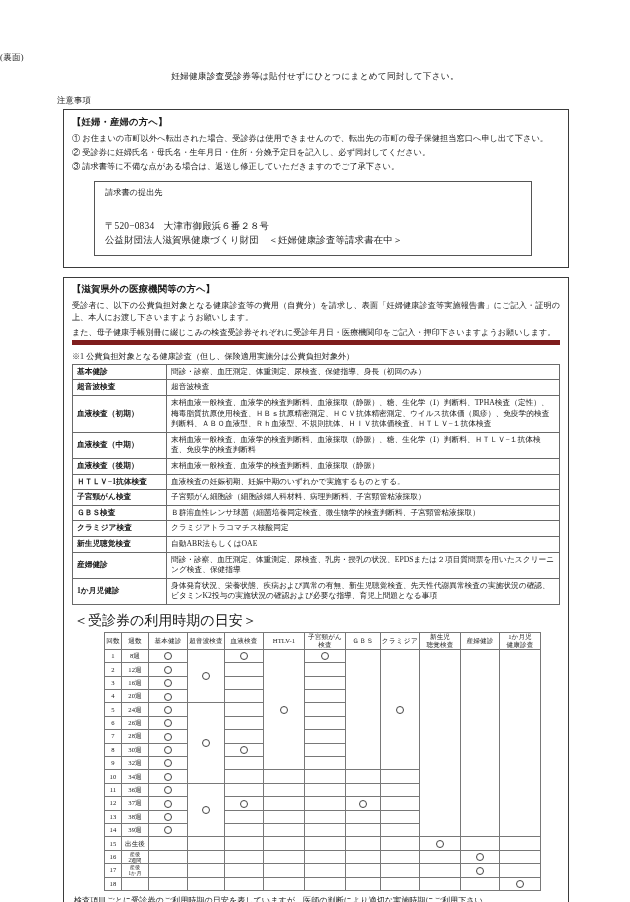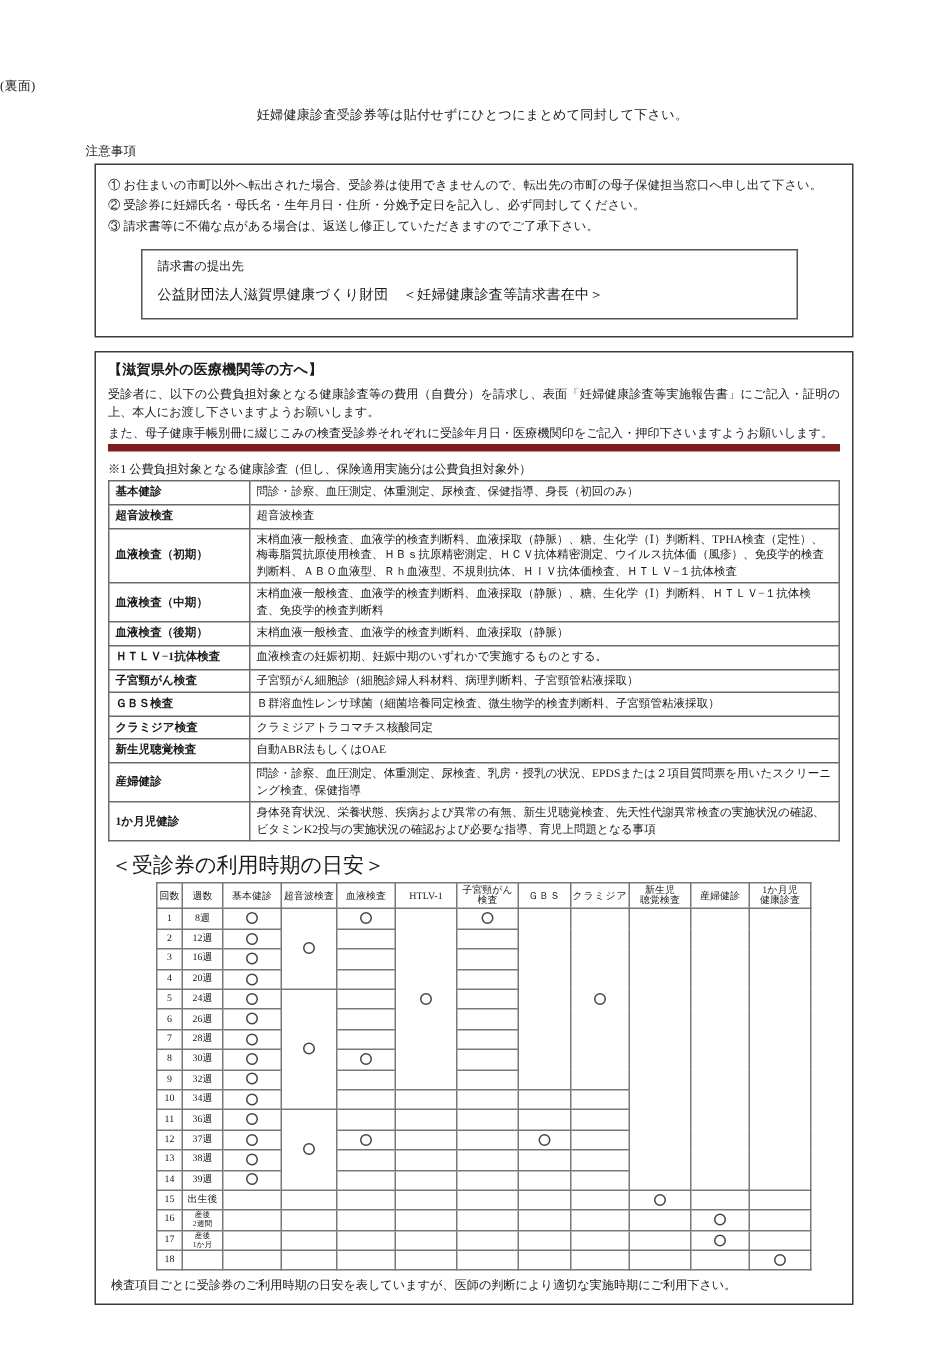--- a/index.html
+++ b/index.html
@@ -55,21 +55,21 @@
     letter-spacing:.05px;
     margin-top:1.5px;
     white-space:nowrap;
   }
   .innerbox{
     border:1px solid #555;
     margin:8px 28px 2px 22px;
     padding:5px 10px 8px 10px;
     box-sizing:border-box;
   }
-  .innerbox .lbl{font-size:8.2px;margin-bottom:7px;}
+  .innerbox .lbl{font-size:8.2px;margin-bottom:21px;}
   .innerbox .addr{font-size:9.4px;line-height:14px;letter-spacing:.2px;}
   .box2{
     margin:9px 61px 0 63px;
     padding:5px 8px 7px 8px;
   }
   .p{
     font-size:8.1px;
     line-height:12.2px;
     letter-spacing:.02px;
     margin:2px 0 0 0;
@@ -151,26 +151,28 @@
 </head>
 <body>
 
 <div class="page">
 
   <div class="t-uramen">(裏面)</div>
   <div class="t-lead">妊婦健康診査受診券等は貼付せずにひとつにまとめて同封して下さい。</div>
   <div class="t-chui">注意事項</div>
 
   <div class="box box1">
+    <div class="hd">【妊婦・産婦の方へ】</div>
     <div class="li">① お住まいの市町以外へ転出された場合、受診券は使用できませんので、転出先の市町の母子保健担当窓口へ申し出て下さい。</div>
     <div class="li">② 受診券に妊婦氏名・母氏名・生年月日・住所・分娩予定日を記入し、必ず同封してください。</div>
     <div class="li">③ 請求書等に不備な点がある場合は、返送し修正していただきますのでご了承下さい。</div>
 
     <div class="innerbox">
       <div class="lbl">請求書の提出先</div>
+      <div class="addr">〒520−0834　大津市御殿浜６番２８号</div>
       <div class="addr">公益財団法人滋賀県健康づくり財団　＜妊婦健康診査等請求書在中＞</div>
     </div>
   </div>
 
   <div class="box box2">
     <div class="hd">【滋賀県外の医療機関等の方へ】</div>
     <div class="p">受診者に、以下の公費負担対象となる健康診査等の費用（自費分）を請求し、表面「妊婦健康診査等実施報告書」にご記入・証明の上、本人にお渡し下さいますようお願いします。</div>
     <div class="p ul">また、母子健康手帳別冊に綴じこみの検査受診券それぞれに受診年月日・医療機関印をご記入・押印下さいますようお願いします。</div>
 
     <div class="note1">

